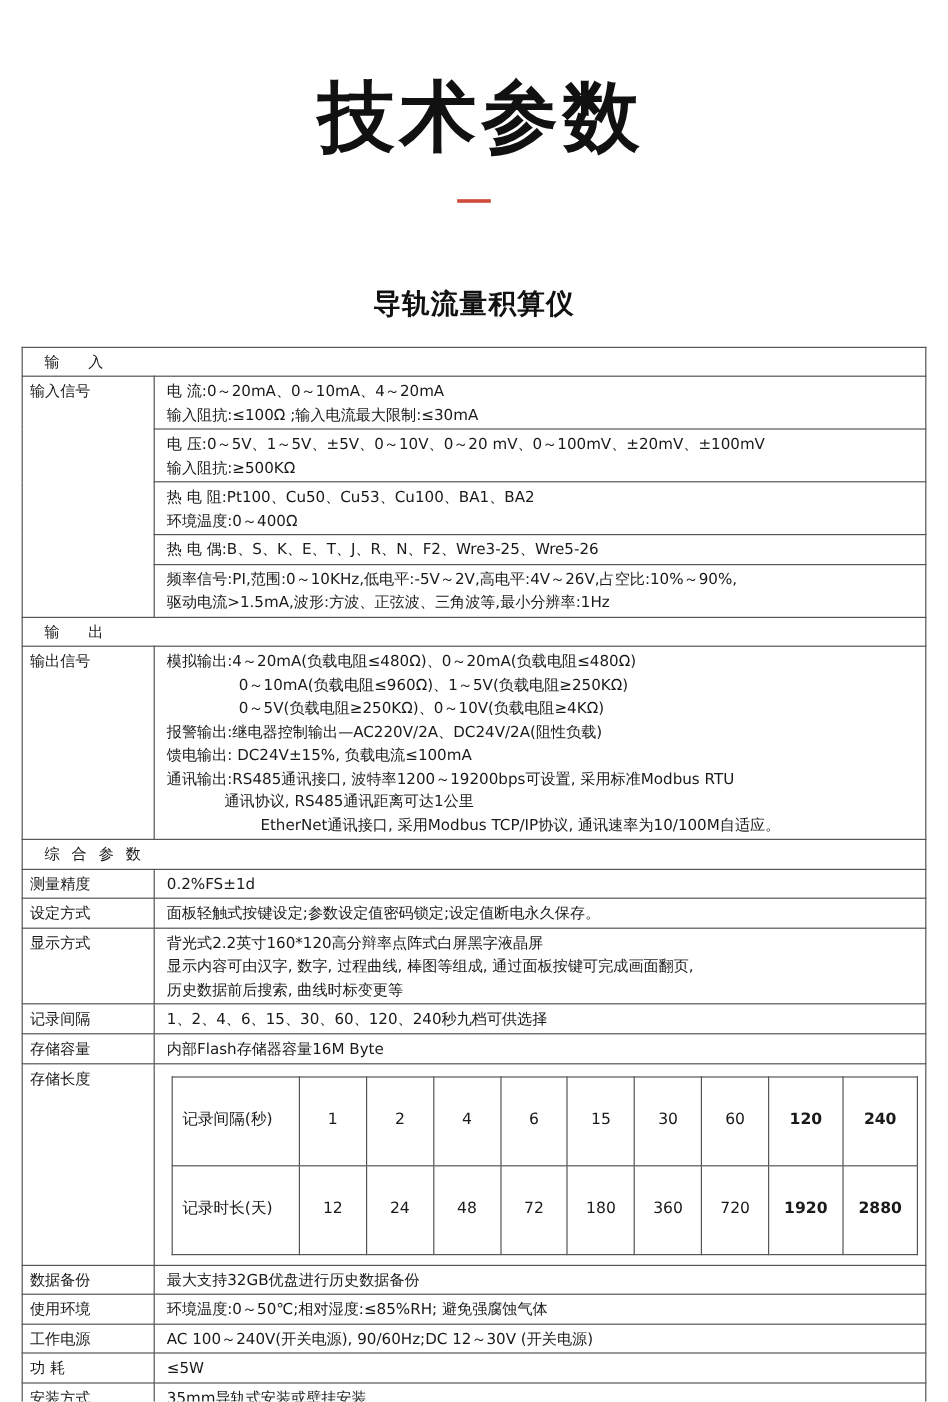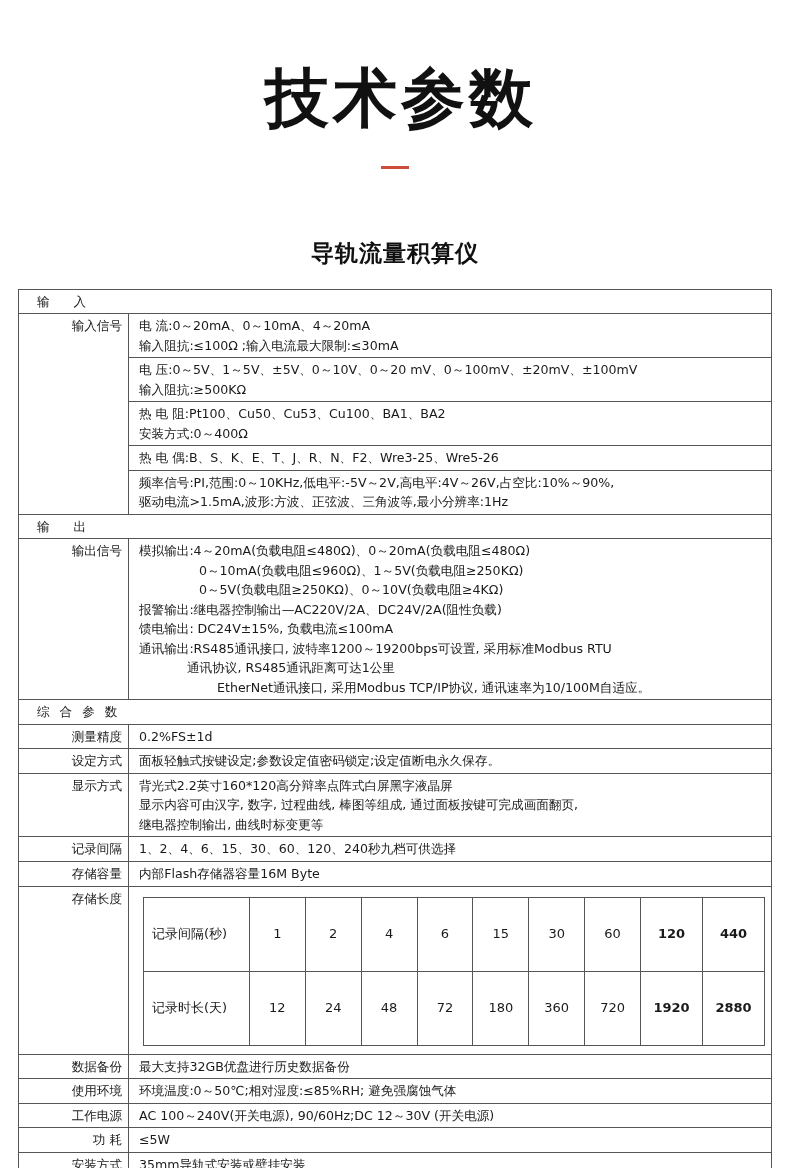--- a/index.html
+++ b/index.html
@@ -55,21 +55,21 @@
     font-size: 12.6px;
     line-height: 1.55;
   }
   .spec-table td {
     border: 1px solid #555;
     padding: 2px 6px;
     vertical-align: top;
   }
   td.label {
     width: 110px;
-    text-align: right;
+    text-align: left;
     white-space: nowrap;
   }
   td.section {
     letter-spacing: 10px;
     padding-left: 18px;
     font-weight: normal;
   }
   td.plain {
     padding-left: 10px;
   }
@@ -130,21 +130,21 @@
       </tr>
       <tr>
         <td class="plain">
           <span class="nowrap-line">电  压:0～5V、1～5V、±5V、0～10V、0～20 mV、0～100mV、±20mV、±100mV</span>
           <span class="nowrap-line">输入阻抗:≥500KΩ</span>
         </td>
       </tr>
       <tr>
         <td class="plain">
           <span class="nowrap-line">热 电 阻:Pt100、Cu50、Cu53、Cu100、BA1、BA2</span>
-          <span class="nowrap-line">安装方式:0～400Ω</span>
+          <span class="nowrap-line">环境温度:0～400Ω</span>
         </td>
       </tr>
       <tr>
         <td class="plain">
           <span class="nowrap-line">热 电 偶:B、S、K、E、T、J、R、N、F2、Wre3-25、Wre5-26</span>
         </td>
       </tr>
       <tr>
         <td class="plain">
           <span class="nowrap-line">频率信号:PI,范围:0～10KHz,低电平:-5V～2V,高电平:4V～26V,占空比:10%～90%,</span>
@@ -182,21 +182,21 @@
       <tr>
         <td class="label">设定方式</td>
         <td class="plain">面板轻触式按键设定;参数设定值密码锁定;设定值断电永久保存。</td>
       </tr>
 
       <tr>
         <td class="label">显示方式</td>
         <td class="plain">
           <span class="nowrap-line">背光式2.2英寸160*120高分辩率点阵式白屏黑字液晶屏</span>
           <span class="nowrap-line">显示内容可由汉字, 数字, 过程曲线, 棒图等组成, 通过面板按键可完成画面翻页,</span>
-          <span class="nowrap-line">继电器控制输出, 曲线时标变更等</span>
+          <span class="nowrap-line">历史数据前后搜索, 曲线时标变更等</span>
         </td>
       </tr>
 
       <tr>
         <td class="label">记录间隔</td>
         <td class="plain">1、2、4、6、15、30、60、120、240秒九档可供选择</td>
       </tr>
 
       <tr>
         <td class="label">存储容量</td>
@@ -211,21 +211,21 @@
               <tr>
                 <td class="head-cell">记录间隔(秒)</td>
                 <td class="val">1</td>
                 <td class="val">2</td>
                 <td class="val">4</td>
                 <td class="val">6</td>
                 <td class="val">15</td>
                 <td class="val">30</td>
                 <td class="val">60</td>
                 <td class="val-wide">120</td>
-                <td class="val-wide">440</td>
+                <td class="val-wide">240</td>
               </tr>
               <tr>
                 <td class="head-cell">记录时长(天)</td>
                 <td class="val">12</td>
                 <td class="val">24</td>
                 <td class="val">48</td>
                 <td class="val">72</td>
                 <td class="val">180</td>
                 <td class="val">360</td>
                 <td class="val">720</td>

